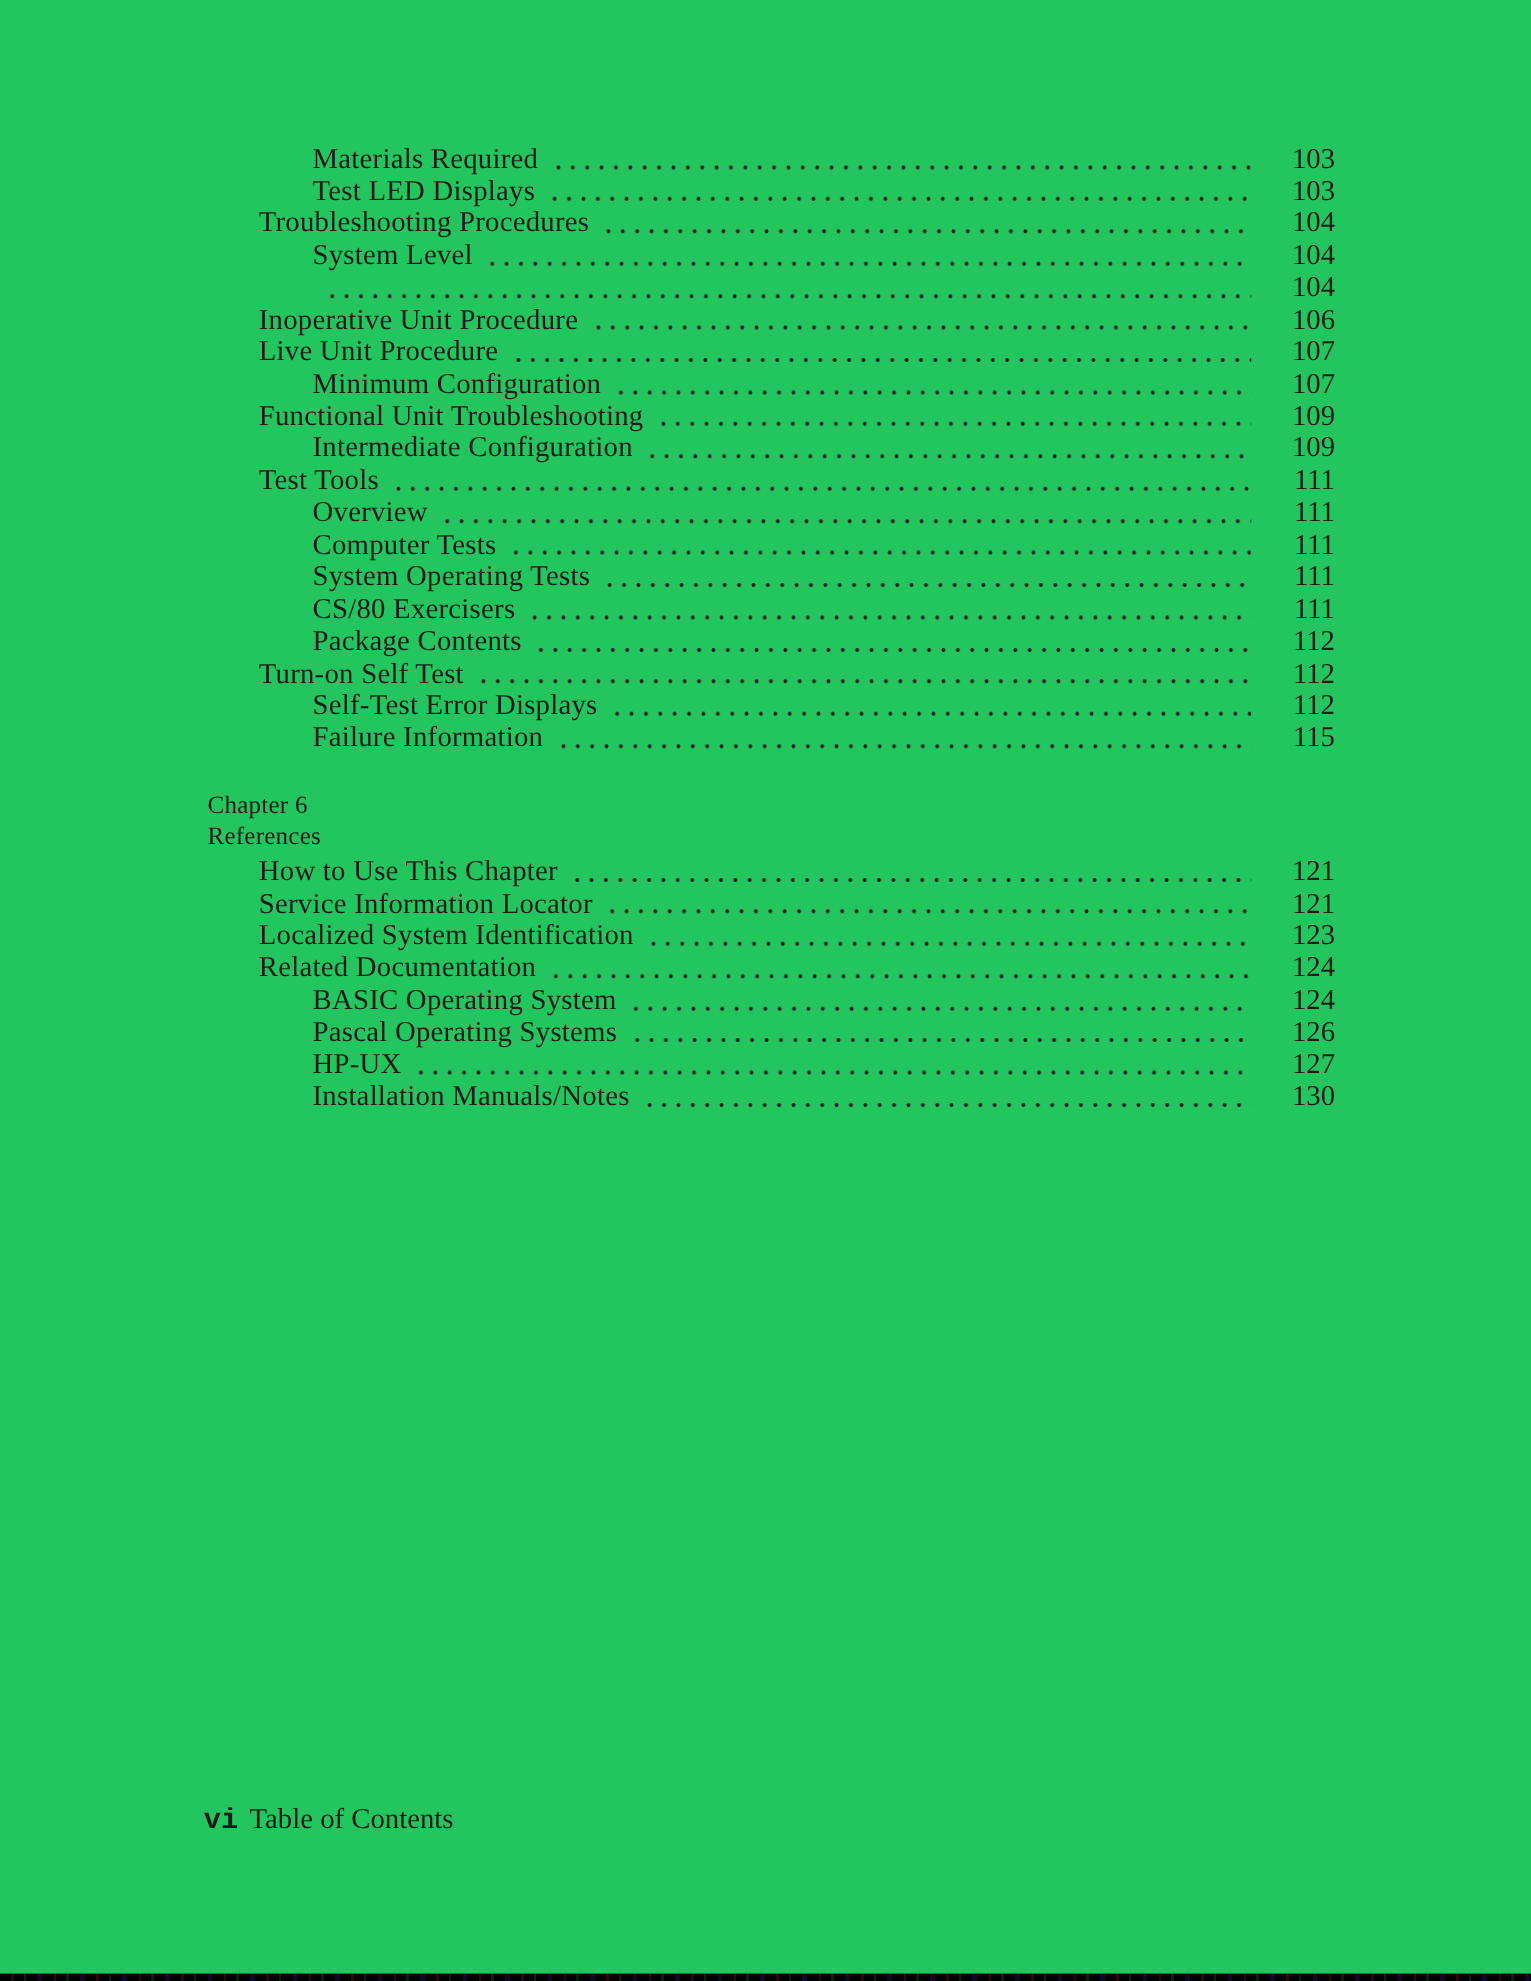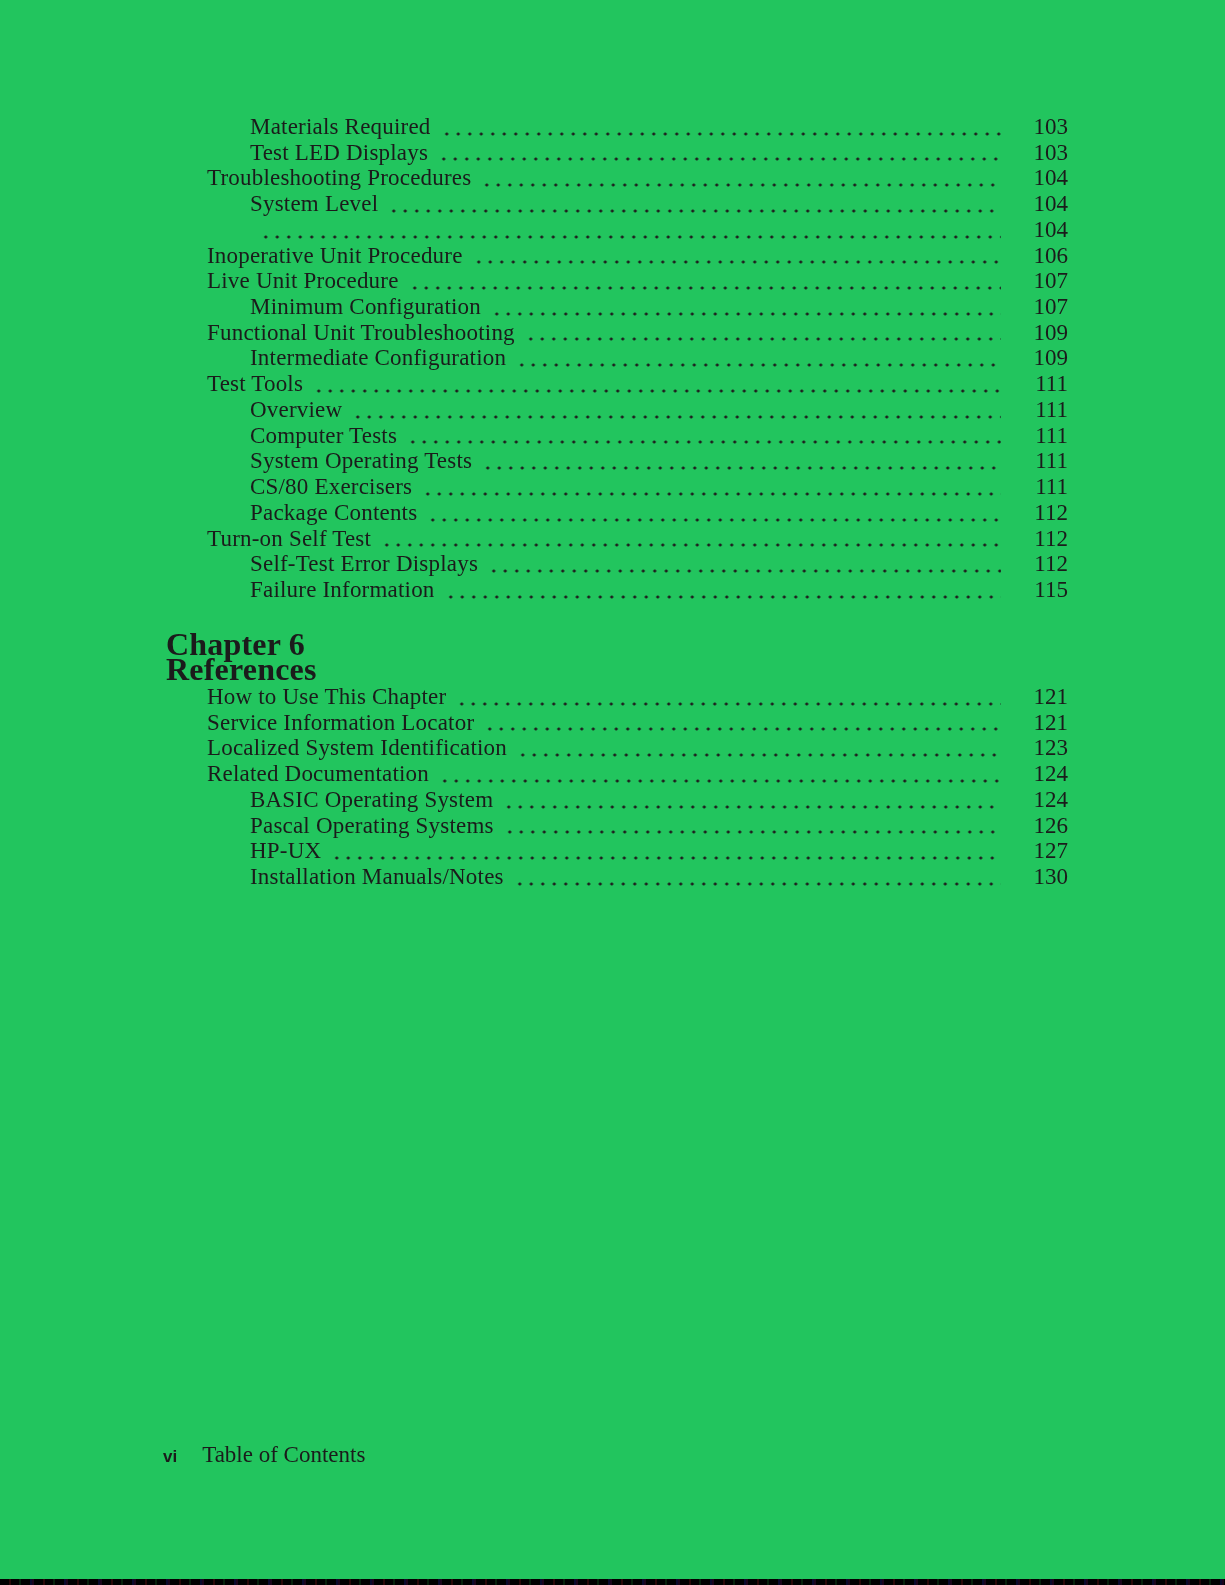--- a/index.html
+++ b/index.html
@@ -52,40 +52,40 @@
     flex: 0 0 auto;
     width: 46px;
     text-align: right;
   }
 
   
   .chapter-heading {
     position: absolute;
     left: 166px;
     top: 632px;
-    font-weight: bold;
-    font-size: 32px;
+    font-weight: normal;
+    font-size: 20px;
     line-height: 24.5px;
     letter-spacing: 0.2px;
   }
 
   
   .page-footer {
     position: absolute;
     left: 163px;
     top: 1442px;
     font-size: 23px;
     line-height: 26px;
     white-space: nowrap;
   }
   .folio {
-    font-family: Liberation Sans, sans-serif;
+    font-family: Liberation Mono, monospace;
     font-weight: bold;
-    font-size: 17px;
-    margin-right: 25px;
+    font-size: 23px;
+    margin-right: 9px;
   }
 
   
   .scan-edge {
     position: absolute;
     left: 0;
     bottom: 0;
     width: 100%;
     height: 6px;
     background-color: #050505;

